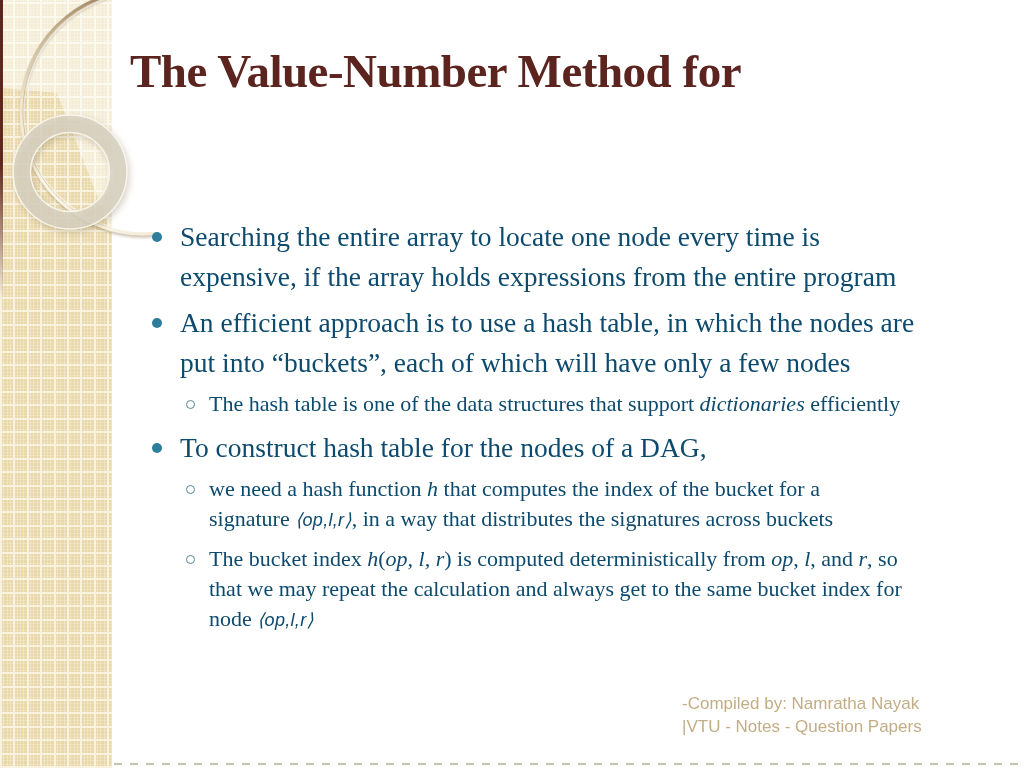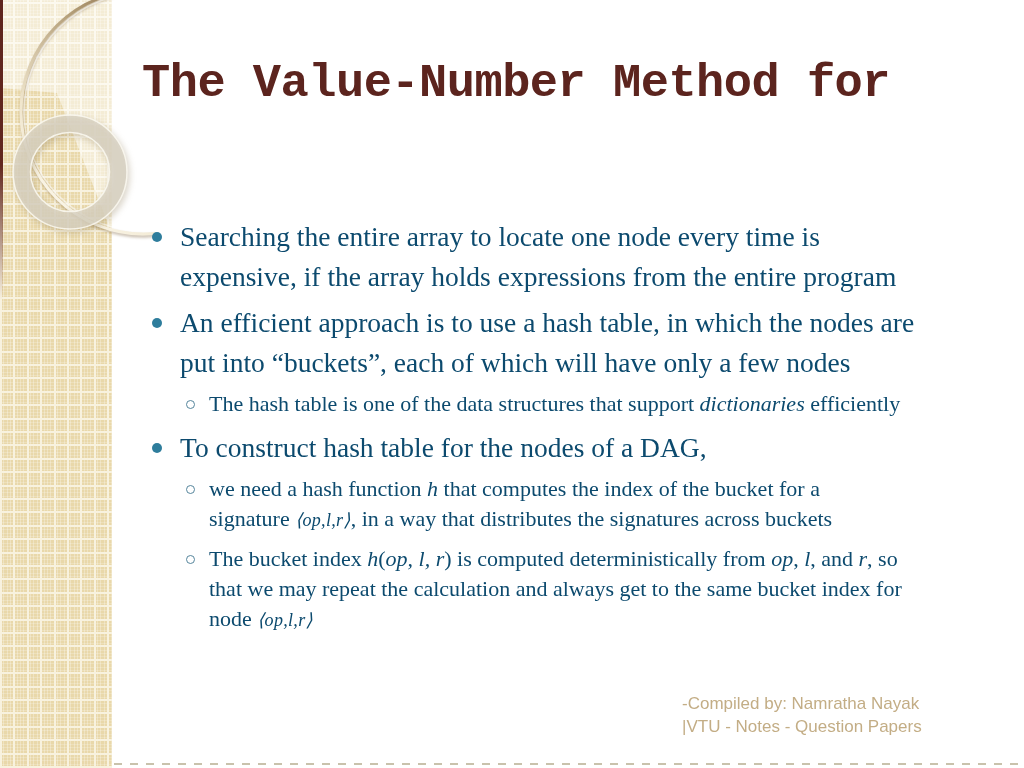--- a/index.html
+++ b/index.html
@@ -69,21 +69,21 @@
     position:absolute;left:8px;top:15px;width:10px;height:10px;
     border-radius:50%;background:#2e7d9c;
   }
   .marker2{
     position:absolute;left:42px;top:11px;width:7px;height:7px;
     border-radius:50%;border:1.5px solid #55859c;background:transparent;
   }
   .bullets .btext{display:block;white-space:nowrap;}
   .bullets i{}
   .math{
-    font-family:Liberation Serif, serif;
+    font-family:Liberation Sans, sans-serif;
     font-style:italic;
     font-size:0.82em;
     letter-spacing:.3px;
   }
 
   
   .footer{
     position:absolute;left:682px;top:693px;width:360px;
     font-family:"Liberation Sans", sans-serif;
     font-size:17px;line-height:22.5px;
@@ -120,21 +120,21 @@
         <circle cx="70" cy="172" r="48" fill="none" stroke="rgba(216,210,195,.8)" stroke-width="17"></circle>
         <circle cx="70" cy="172" r="57" fill="none" stroke="rgba(250,247,238,.9)" stroke-width="1.5"></circle>
         <circle cx="70" cy="172" r="39.5" fill="none" stroke="rgba(250,247,238,.9)" stroke-width="1.5"></circle>
       </g>
     </svg>
   </div>
   <div class="edge-line"></div>
 
   <div class="bottom-dashes"></div>
 
-  <h1 class="title" style="margin:12px;font-family:Liberation Mono, monospace;">
+  <h1 class="title" style="margin:0;">
     <span>The Value-Number Method for</span><br>
   </h1>
 
   <ul class="bullets">
       <li class="lvl1">
         <span class="marker1"></span>
         <span class="btext">Searching the entire array to locate one node every time is<br>expensive, if the array holds expressions from the entire program</span>
       </li>
       <li class="lvl1">
         <span class="marker1"></span>

